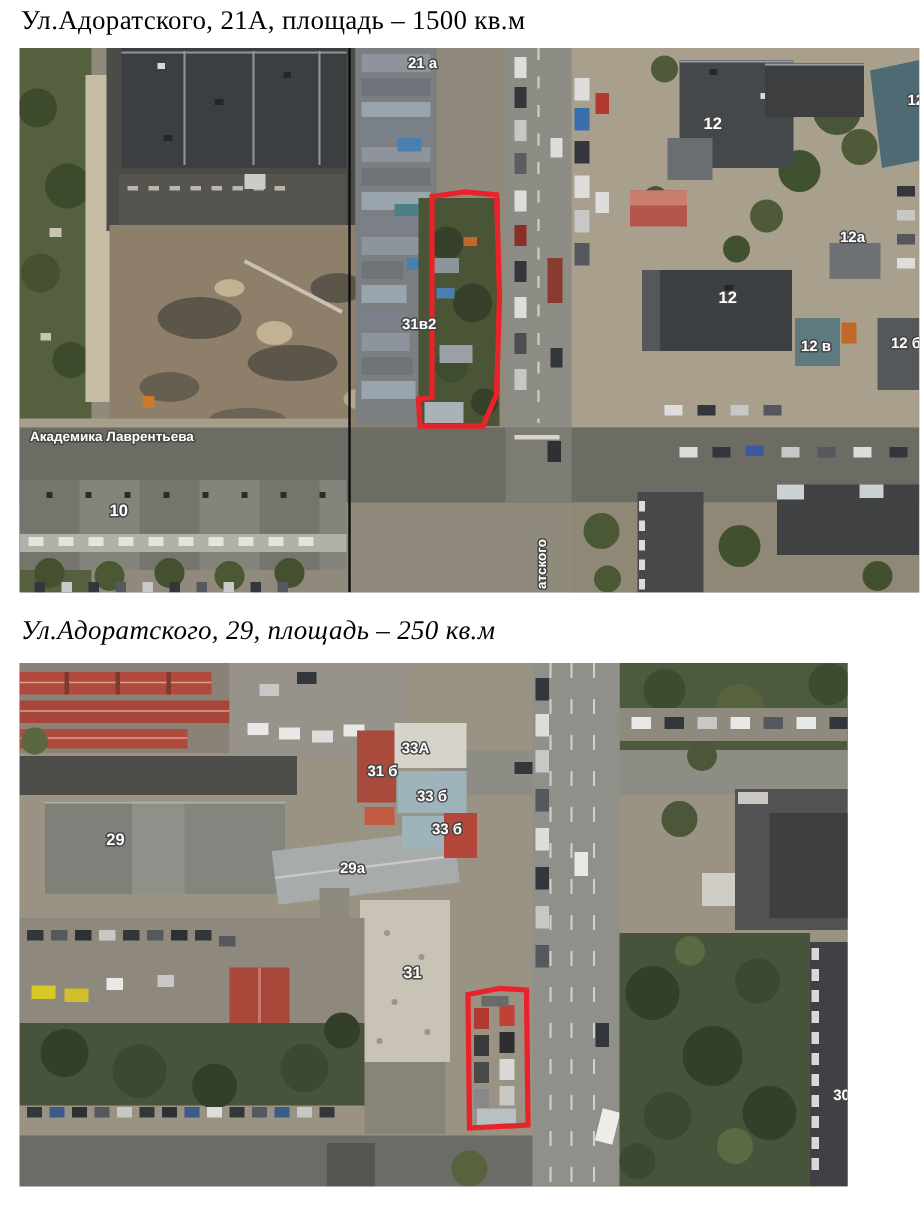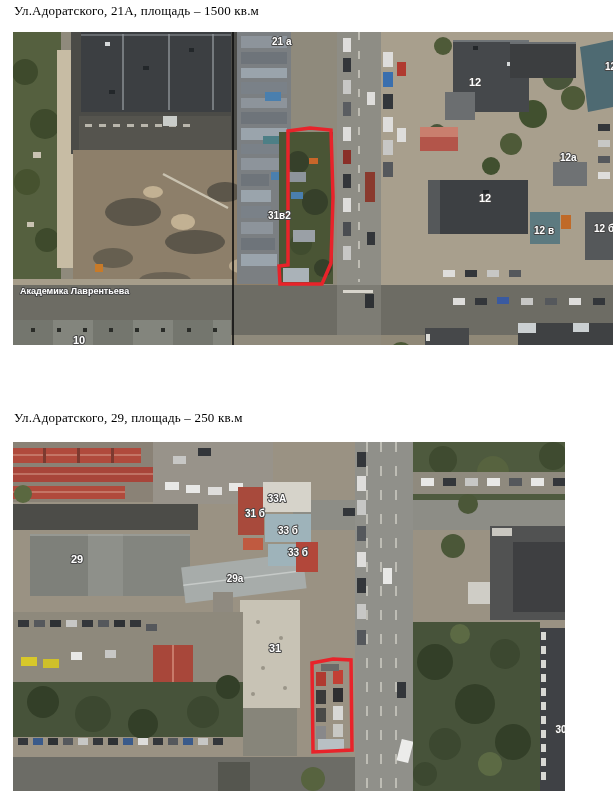--- a/index.html
+++ b/index.html
@@ -1,27 +1,27 @@
 <!DOCTYPE html>
 <html><head>
 <meta charset="utf-8">
 <style>
   html,body{margin:0;padding:0;}
   body{
     width:613px;height:805px;position:relative;background:#ffffff;
     font-family:"Liberation Serif",serif;overflow:hidden;
   }
   .caption{
-    position:absolute;left:14px;font-size:13px;color:#000;
+    position:absolute;left:14px;font-size:18px;color:#000;
     white-space:nowrap;letter-spacing:0.2px;
   }
   #caption-1{top:3px;}
-  #caption-2{top:410px;}
+  #caption-2{top:410px;font-style:italic;}
   .map{position:absolute;left:13px;overflow:hidden;background:#8f8a7c;}
-  #map-1{top:32px;width:600px;height:313px;}
+  #map-1{top:32px;width:600px;height:363px;}
   #map-2{top:442px;width:552px;height:349px;}
   svg{display:block;}
   .maplbl{
     font-family:"Liberation Sans",sans-serif;font-weight:bold;fill:#ffffff;
     stroke:#454545;stroke-width:2px;paint-order:stroke;stroke-linejoin:round;
   }
   .t9{font-size:9px;}
   .t10{font-size:10px;}
   .t11{font-size:11px;}
 </style>

